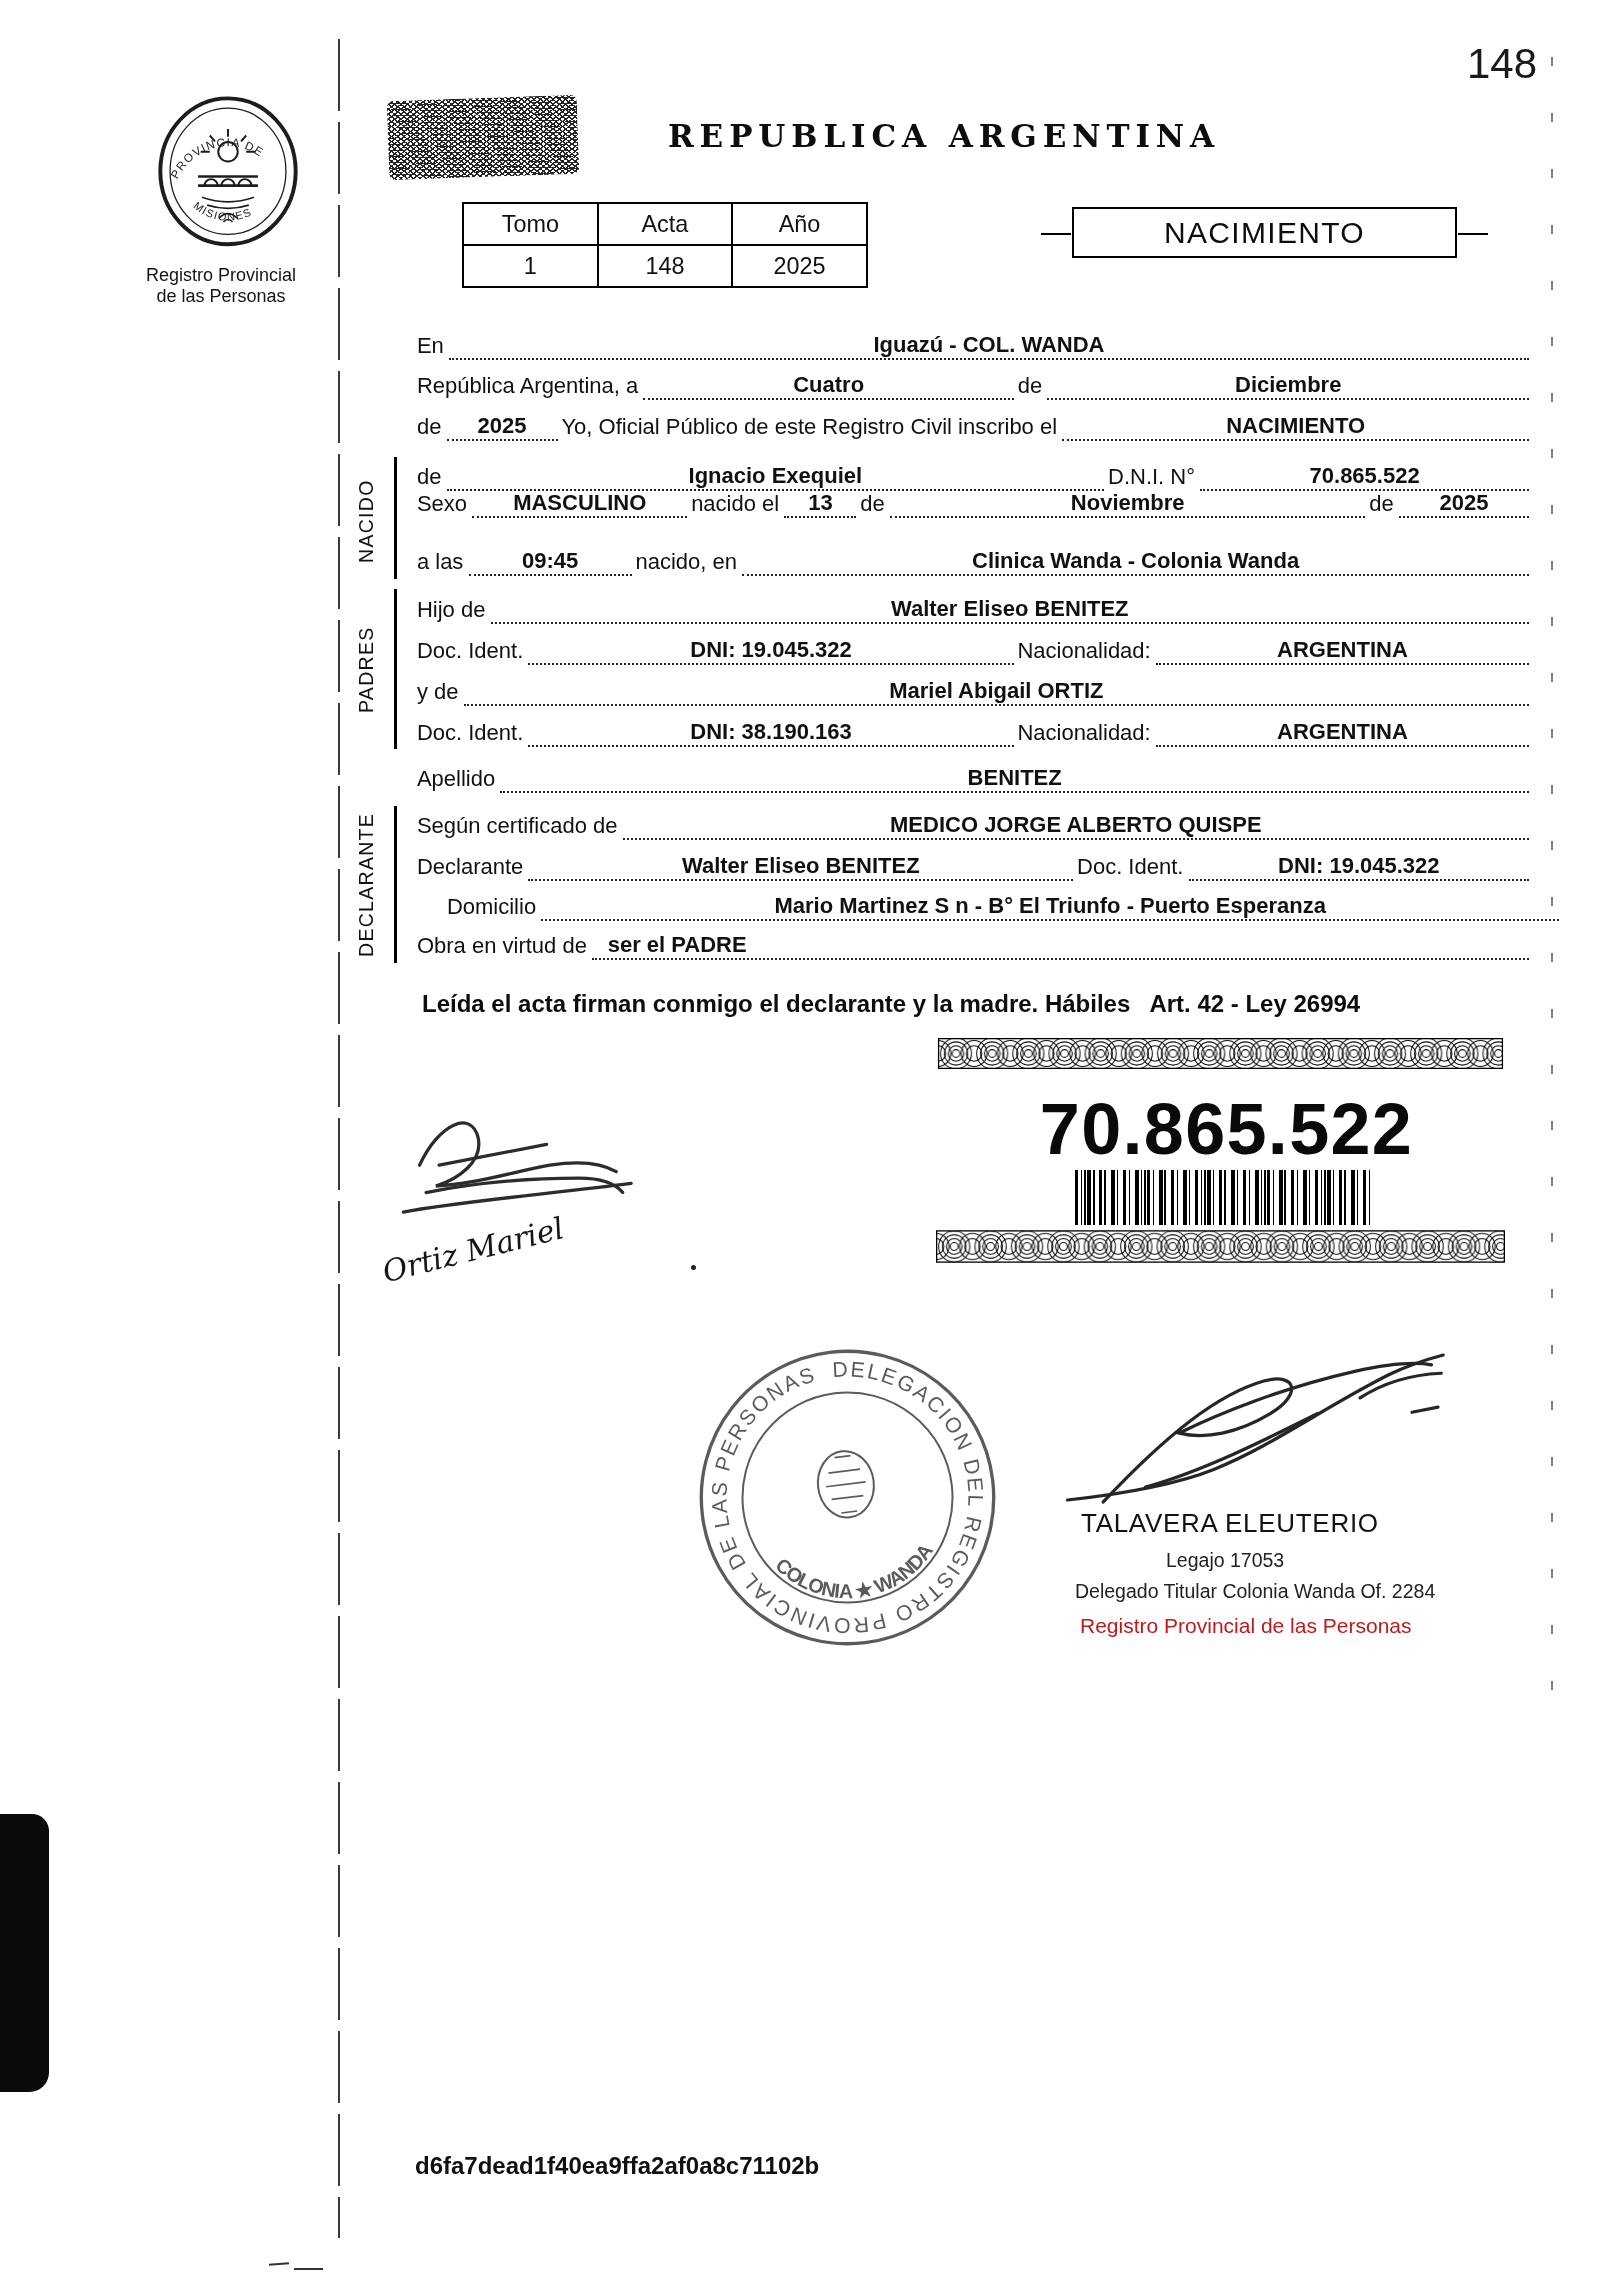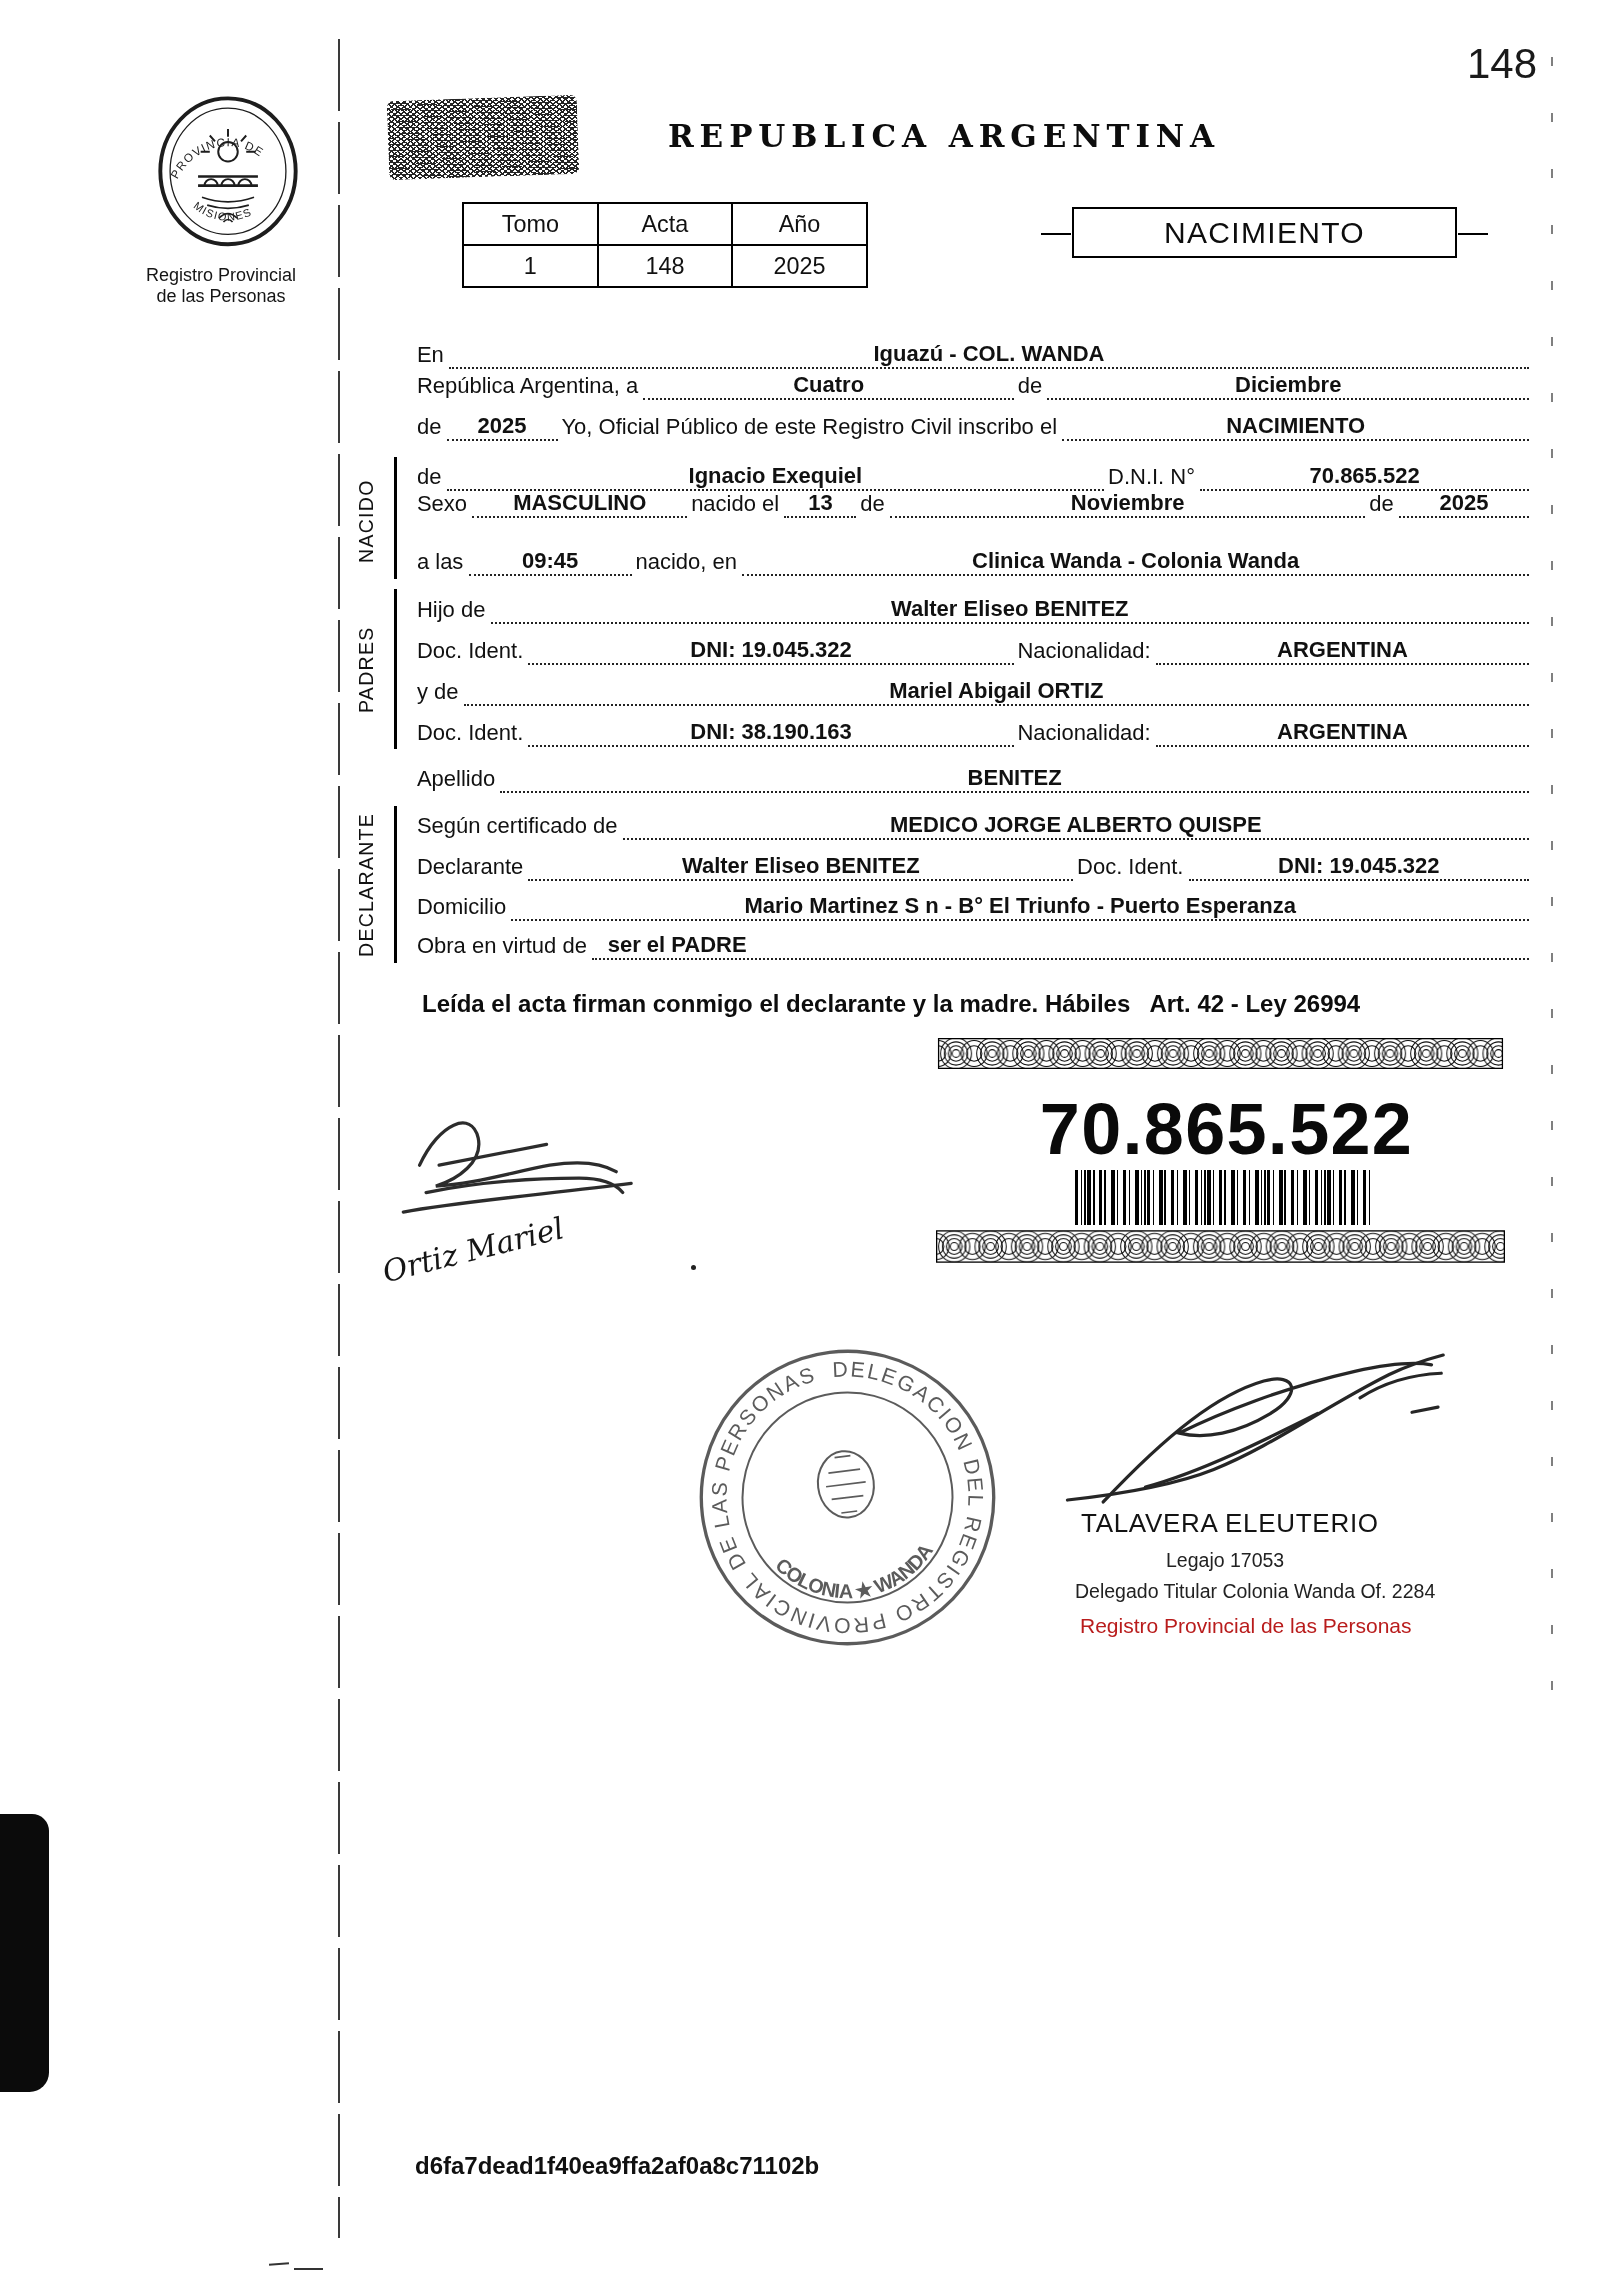--- a/index.html
+++ b/index.html
@@ -133,21 +133,21 @@
       <td>148</td>
       <td>2025</td>
     </tr>
   </tbody>
     </table>
 
   <div class="abs" id="acta-type-box">
     <span>NACIMIENTO</span>
   </div>
 
-  <div class="fline" style="top:324px;margin-top:9px;">
+  <div class="fline" style="top:324px;">
     <span class="lbl">En</span>
     <span class="seg" style="flex:1"><b>Iguazú - COL. WANDA</b></span>
   </div>
 
   <div class="fline" style="top:364px;">
     <span class="lbl">República Argentina, a</span>
     <span class="seg" style="flex:1"><b>Cuatro</b></span>
     <span class="lbl">de</span>
     <span class="seg" style="flex:1.3"><b>Diciembre</b></span>
   </div>
@@ -218,21 +218,21 @@
     <span class="seg" style="flex:1"><b>MEDICO JORGE ALBERTO QUISPE</b></span>
   </div>
 
   <div class="fline" style="top:845px;">
     <span class="lbl">Declarante</span>
     <span class="seg" style="flex:1.6"><b>Walter Eliseo BENITEZ</b></span>
     <span class="lbl">Doc. Ident.</span>
     <span class="seg" style="flex:1"><b>DNI: 19.045.322</b></span>
   </div>
 
-  <div class="fline" style="top:885px;">
+  <div class="fline" style="top:885px;margin-left:30px;">
     <span class="lbl">Domicilio</span>
     <span class="seg" style="flex:1"><b>Mario Martinez S n - B° El Triunfo - Puerto Esperanza</b></span>
   </div>
 
   <div class="fline" style="top:924px;">
     <span class="lbl">Obra en virtud de</span>
     <span class="seg alignleft" style="flex:1"><b>ser el PADRE</b></span>
   </div>
 
   <div class="abs secbar" style="top:457px;height:122px;"></div>

